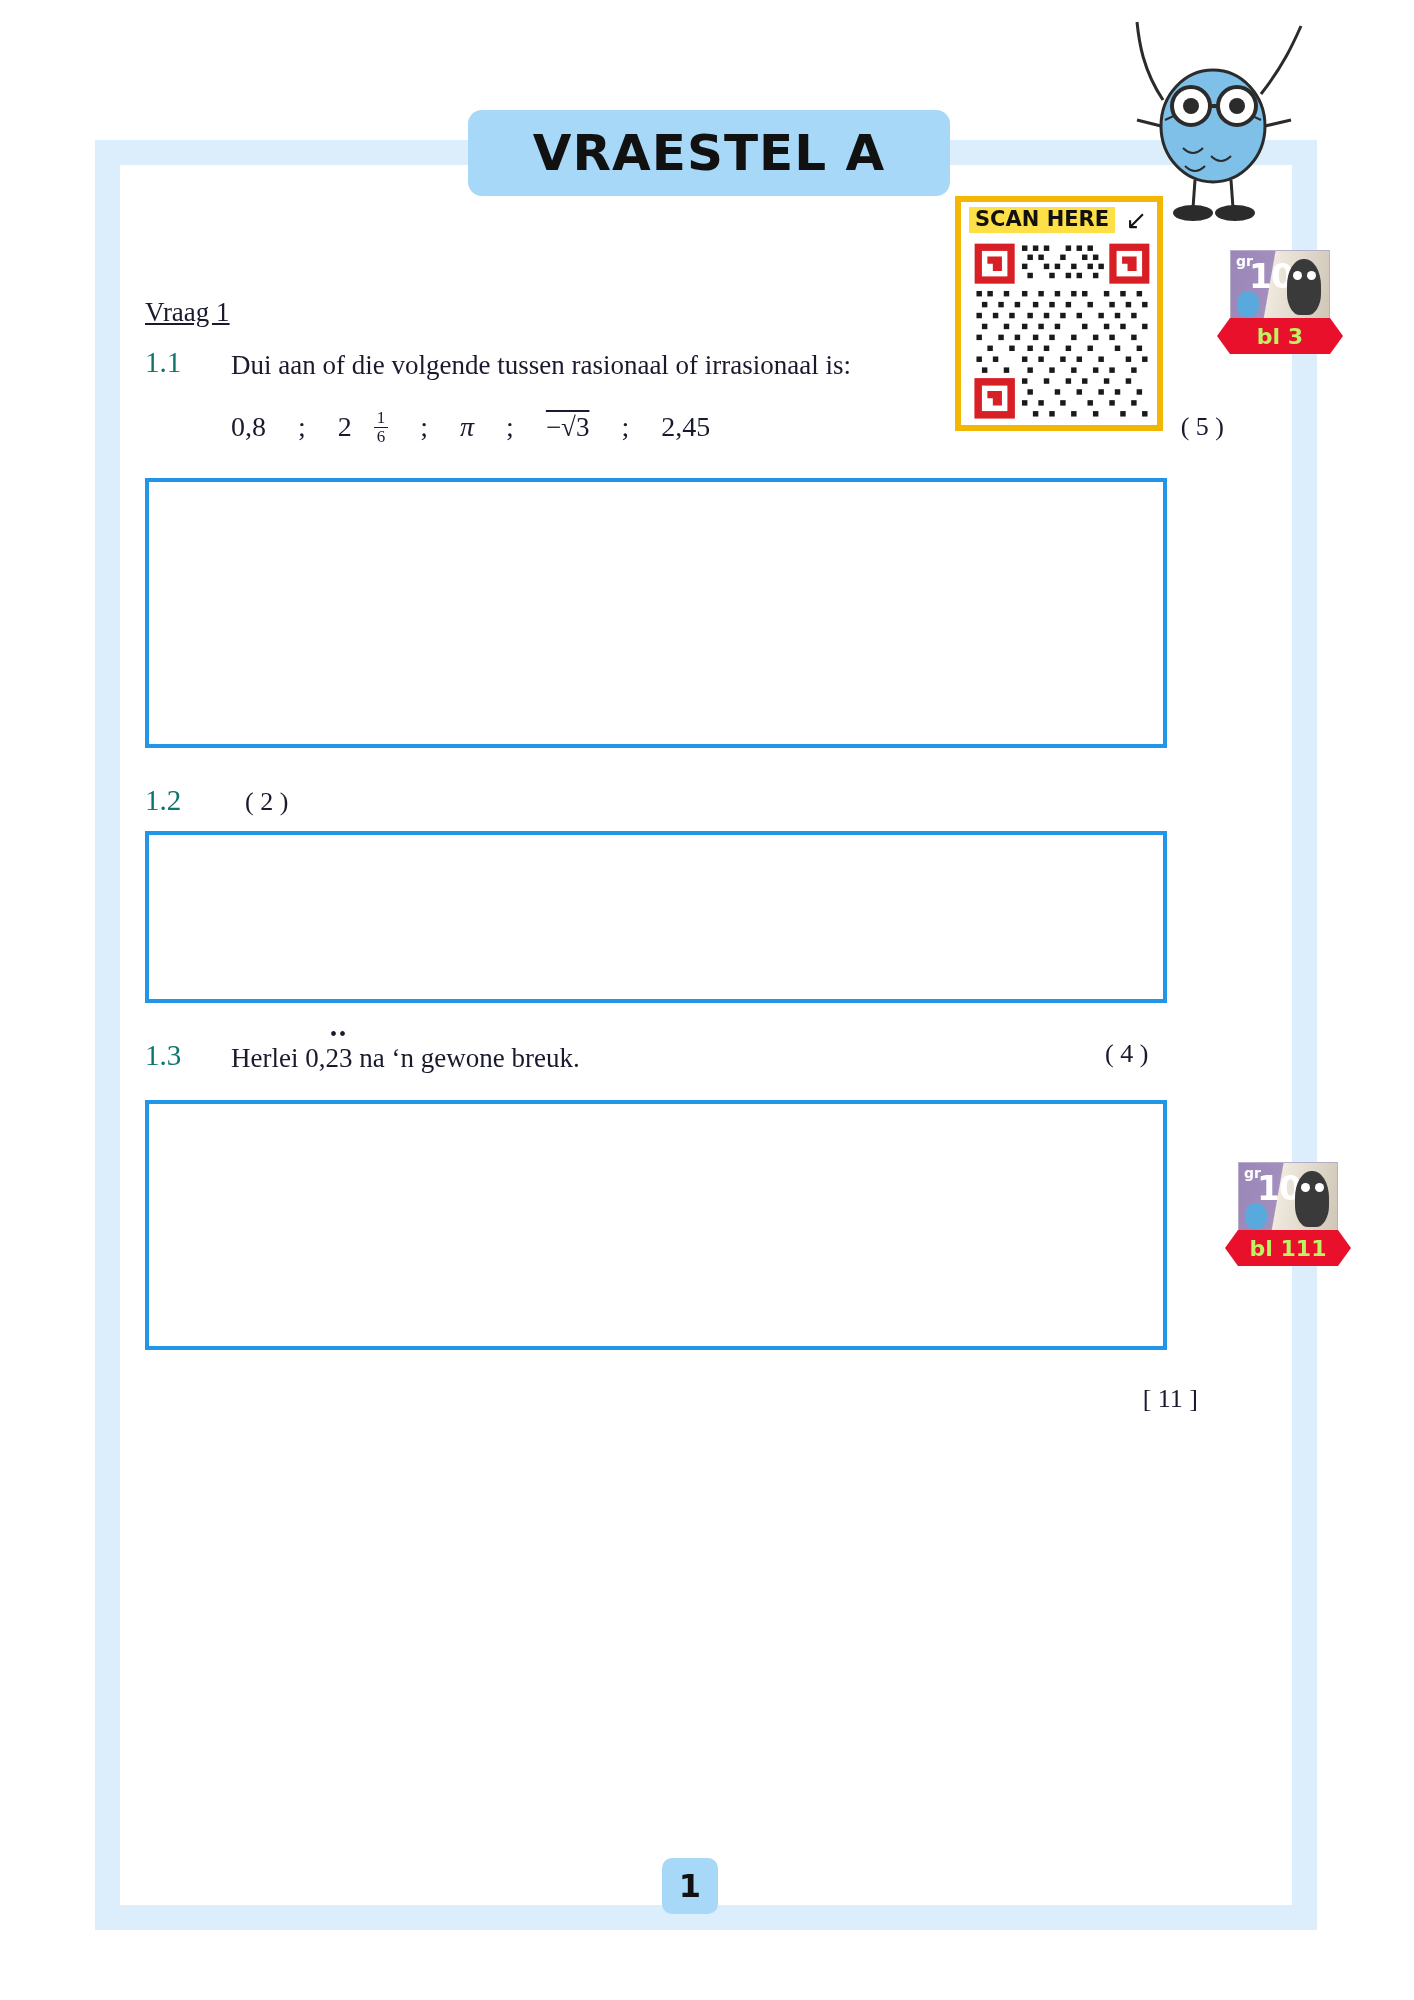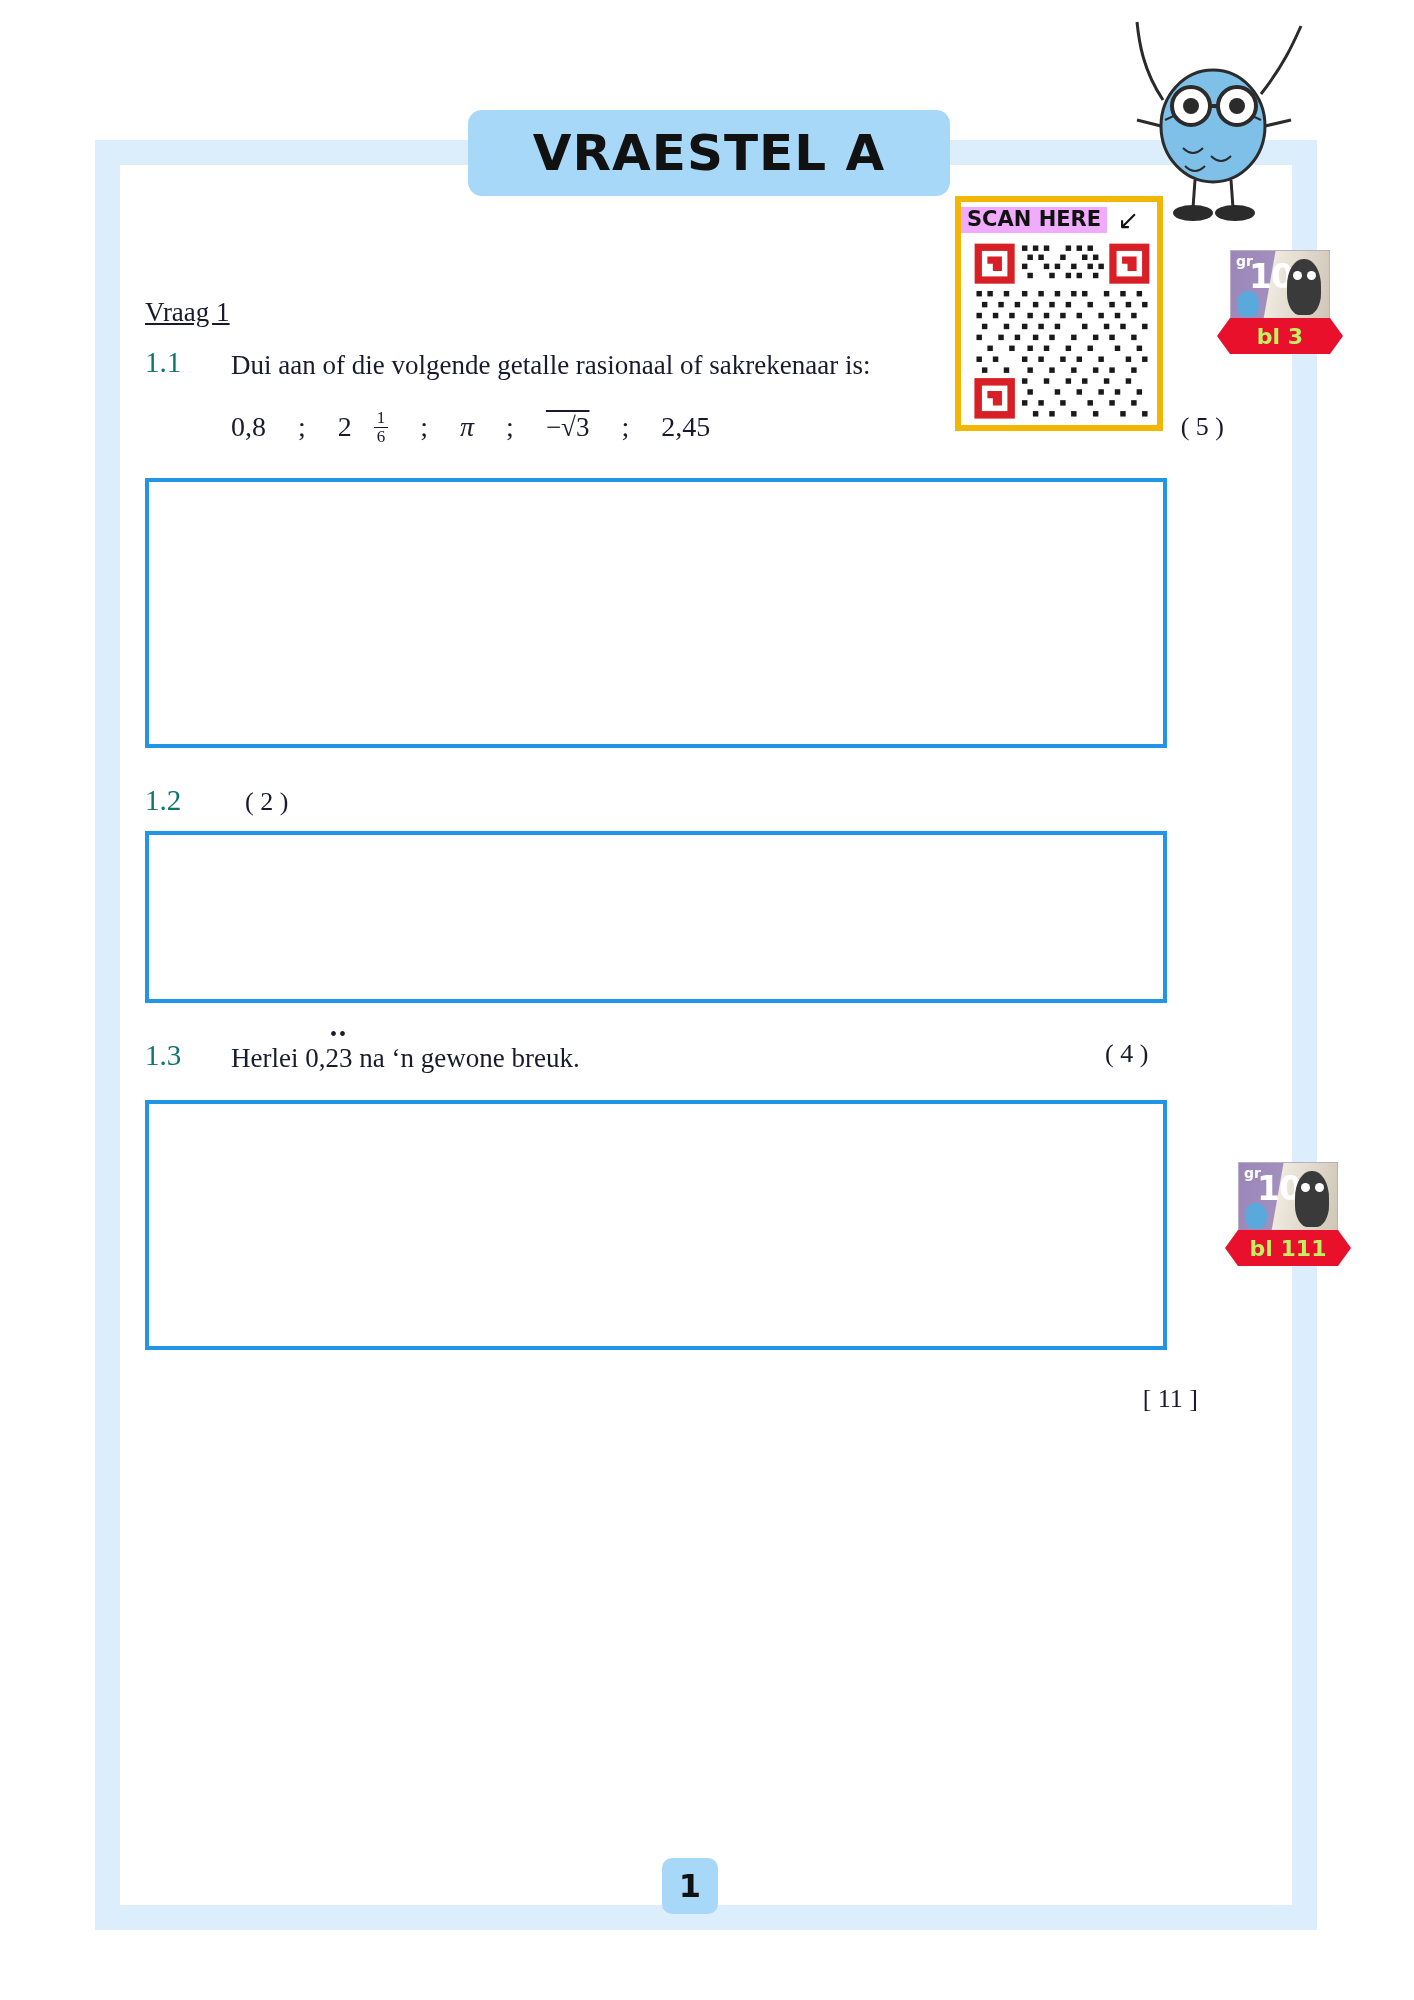--- a/index.html
+++ b/index.html
@@ -81,23 +81,23 @@
     position: relative;
     height: 36px;
     display: flex;
     align-items: center;
   }
   .scan-header .scan-label {
     font-family: "DejaVu Sans", sans-serif;
     font-weight: bold;
     font-size: 21px;
     color: #111;
-    background: #f0abfc;
+    background: #fde047;
     padding: 1px 6px 1px 6px;
-    margin-left: 0px;
+    margin-left: 8px;
     line-height: 1.1;
   }
   .scan-arrow {
     font-size: 26px;
     color: #111;
     margin-left: 10px;
     font-family: "DejaVu Sans", sans-serif;
     transform: rotate(0deg);
   }
   .qr {
@@ -524,21 +524,21 @@
     <span>bl 111</span>
   </div>
 </div>
 
 <div class="content">
 
   <div class="q-heading" style="width:110px;">Vraag 1</div>
 
   <div class="q-row">
     <div class="q-num">1.1</div>
-    <div class="q-text" style="max-width:770px;">Dui aan of die volgende getalle rasionaal of sakrekenaar is:</div>
+    <div class="q-text" style="max-width:770px;">Dui aan of die volgende tussen rasionaal of irrasionaal is:</div>
   </div>
 
   <div class="expr-line">
     <span>0,8</span>
     <span style="padding:0 12px;">;</span>
     <span>2</span>
     <span class="frac">
       <span class="num">1</span>
       <span class="den">6</span>
     </span>

